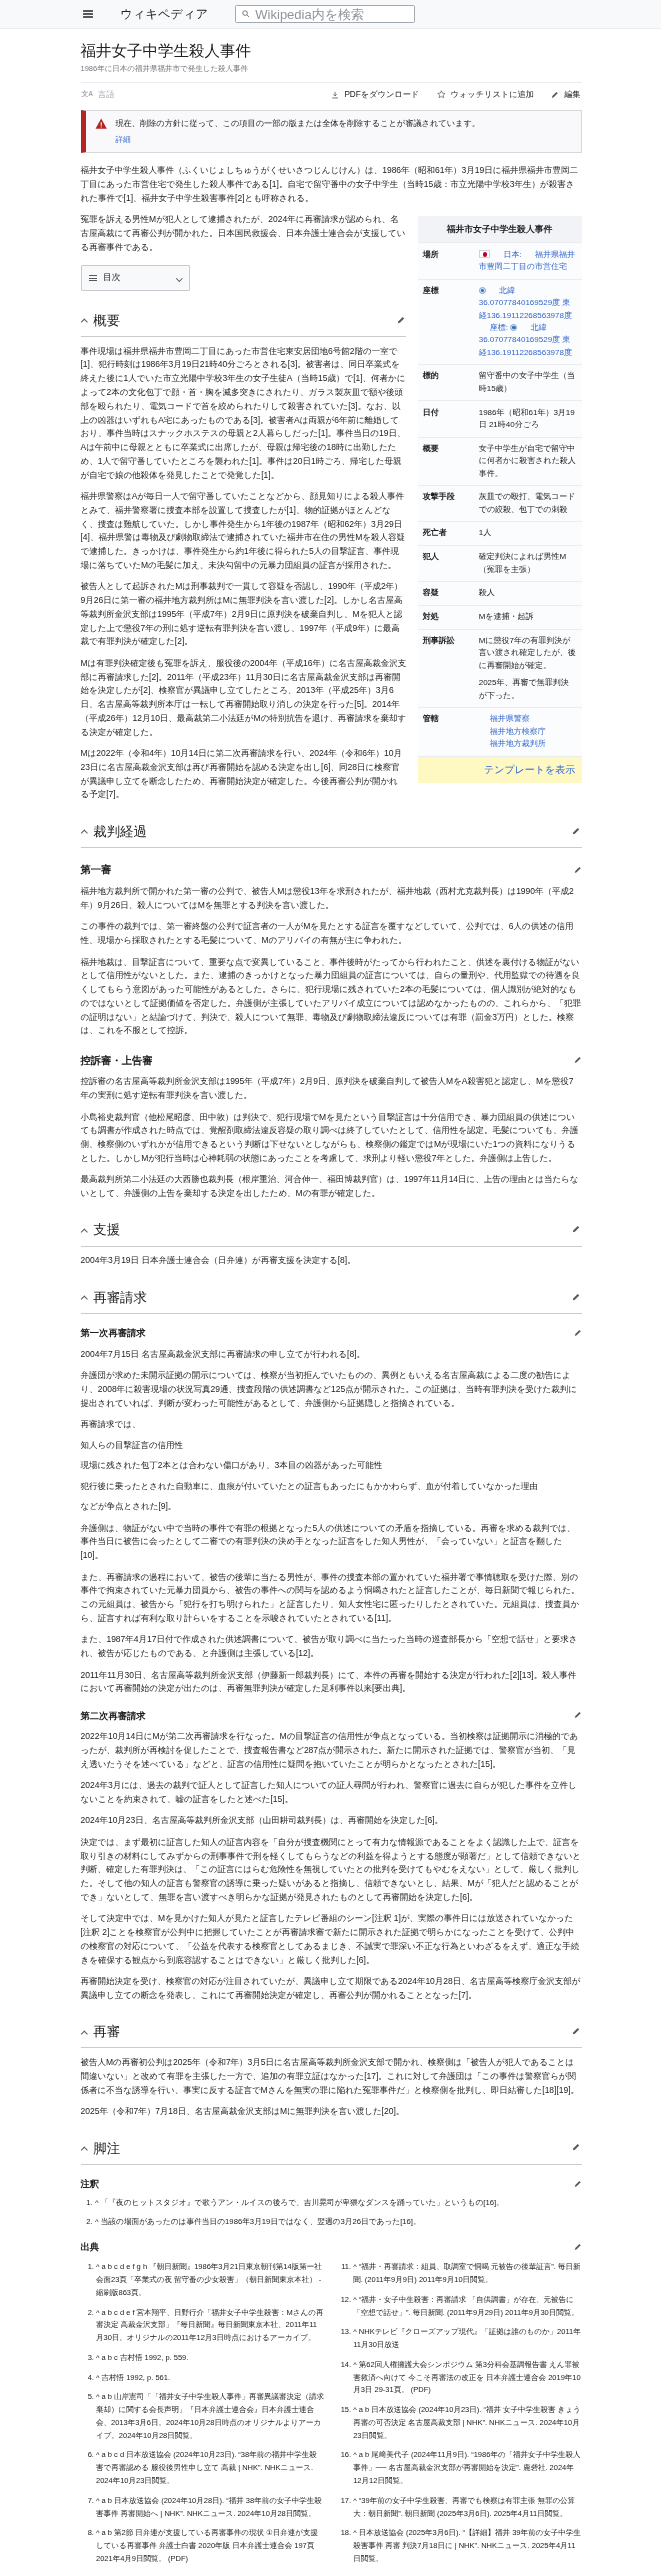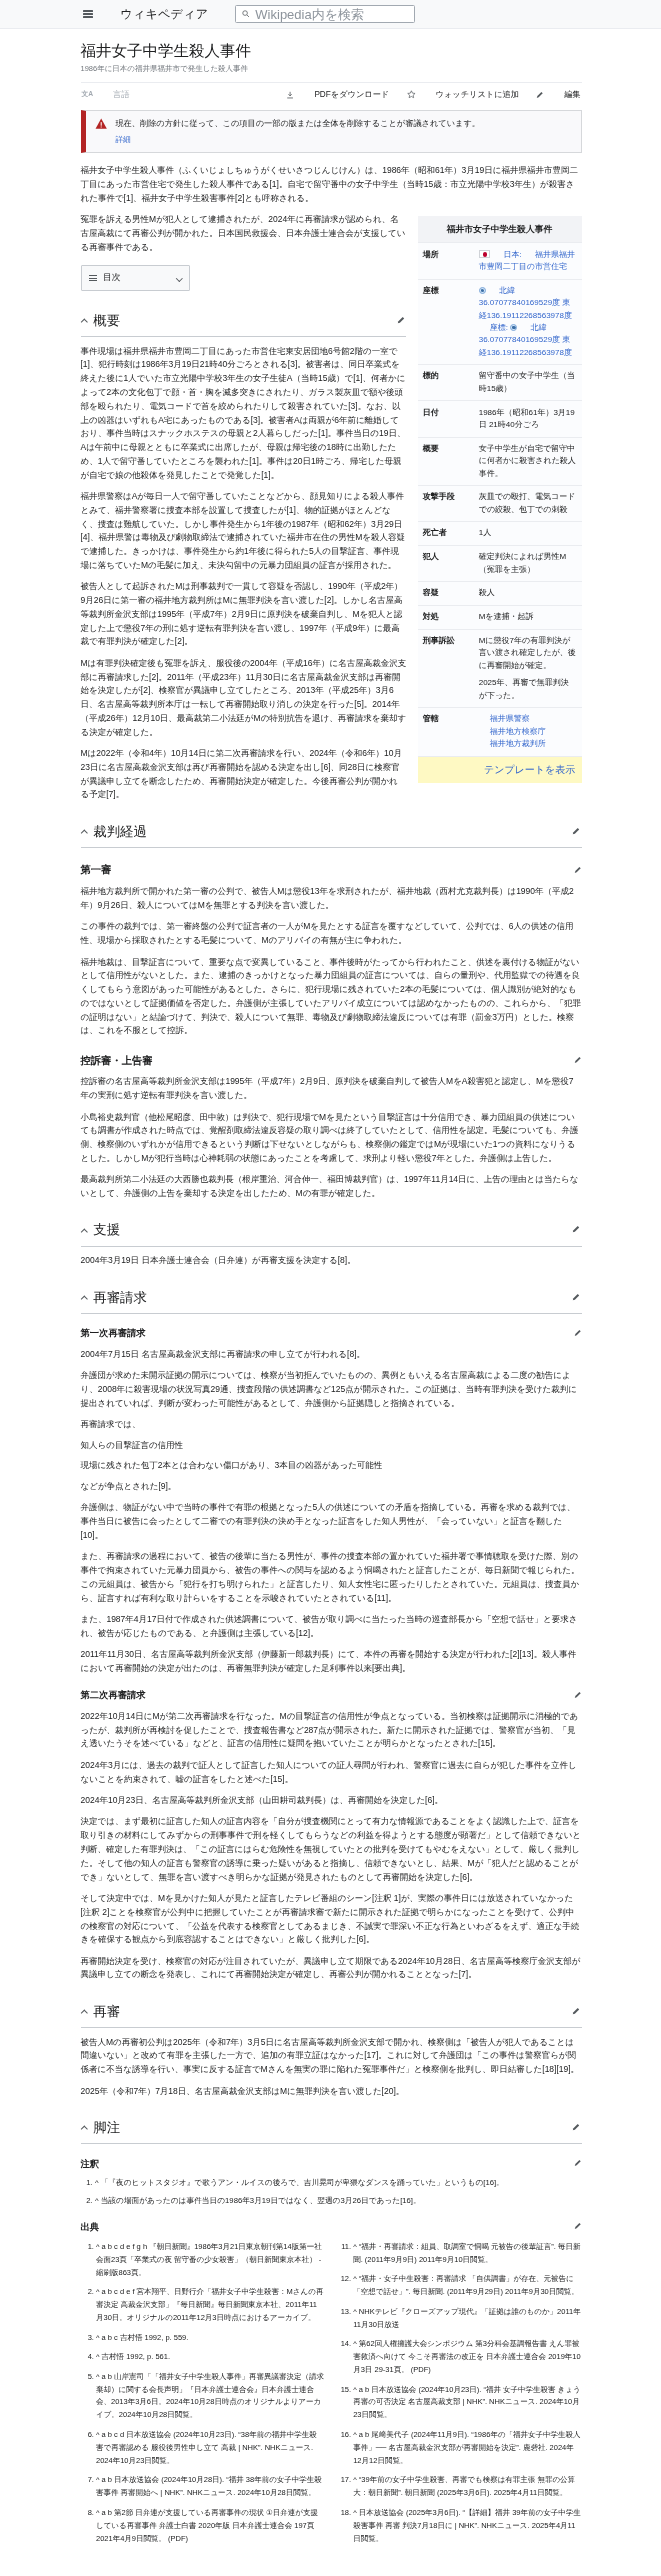--- a/index.html
+++ b/index.html
@@ -26,21 +26,21 @@
   .searchbox input::placeholder { color:#8d949c; }
   .icon-svg { flex:none; display:inline-block; }
 
   
   .content { width:501px; margin:0 auto; padding-top:12.4px; }
   h1.page-title { font-size:15.5px; font-weight:normal; margin:0 0 2.1px 0; }
   .subtitle { font-size:7.5px; color:#72777d; margin-bottom:7.2px; }
   .title-rule { border-bottom:0.5px solid #eaecf0; }
 
   .tools { display:flex; justify-content:space-between; align-items:center; padding:6.7px 1px 7.7px 1px; }
-  .tool { display:flex; align-items:center; gap:20px; font-size:8.2px; color:#202122; cursor:pointer;text-align:center; }
+  .tool { display:flex; align-items:center; gap:5px; font-size:8.2px; color:#202122; cursor:pointer;text-align:center; }
   .tool.disabled { color:#a2a9b1; }
   .tool-group { display:flex; gap:17.5px; }
   .langglyph { font-size:6.7px; color:#a2a9b1; border-radius:1px; font-weight:bold; }
 
   .ambox {
     border:0.5px solid #d6d8db; border-left:5.2px solid #b32424; background:#f9f9fb;
     padding:7.2px 9.3px; margin:2.1px 0 11.3px 0; font-size:8.2px;
   }
   .ambox-row { display:flex; gap:8.2px; align-items:flex-start; }
   .ambox .details { margin:5.2px 0 0 20.6px; font-size:7.7px; }
@@ -309,20 +309,21 @@
       <svg width="7.7" height="7.7" viewBox="0 0 20 20">
           <path d="M2 18l1.5-5L14 2.5 17.5 6 7 16.5z" fill="#54595d"></path>
         </svg>
     </span>
   </div>
   <p class="body-p">2004年7月15日 名古屋高裁金沢支部に再審請求の申し立てが行われる[8]。</p>
   <p class="body-p">弁護団が求めた未開示証拠の開示については、検察が当初拒んでいたものの、異例ともいえる名古屋高裁による二度の勧告により、2008年に殺害現場の状況写真29通、捜査段階の供述調書など125点が開示された。この証拠は、当時有罪判決を受けた裁判に提出されていれば、判断が変わった可能性があるとして、弁護側から証拠隠しと指摘されている。</p>
   <div class="plain-line">再審請求では、</div>
   <div class="plain-line">知人らの目撃証言の信用性</div>
   <div class="plain-line">現場に残された包丁2本とは合わない傷口があり、3本目の凶器があった可能性</div>
+  <div class="plain-line">犯行後に乗ったとされた自動車に、血痕が付いていたとの証言もあったにもかかわらず、血が付着していなかった理由</div>
   <div class="plain-line">などが争点とされた[9]。</div>
   <p class="body-p">弁護側は、物証がない中で当時の事件で有罪の根拠となった5人の供述についての矛盾を指摘している。再審を求める裁判では、事件当日に被告に会ったとして二審での有罪判決の決め手となった証言をした知人男性が、「会っていない」と証言を翻した[10]。</p>
   <p class="body-p">また、再審請求の過程において、被告の後輩に当たる男性が、事件の捜査本部の置かれていた福井署で事情聴取を受けた際、別の事件で拘束されていた元暴力団員から、被告の事件への関与を認めるよう恫喝されたと証言したことが、毎日新聞で報じられた。この元組員は、被告から「犯行を打ち明けられた」と証言したり、知人女性宅に匿ったりしたとされていた。元組員は、捜査員から、証言すれば有利な取り計らいをすることを示唆されていたとされている[11]。</p>
   <p class="body-p">また、1987年4月17日付で作成された供述調書について、被告が取り調べに当たった当時の巡査部長から「空想で話せ」と要求され、被告が応じたものである、と弁護側は主張している[12]。</p>
   <p class="body-p">2011年11月30日、名古屋高等裁判所金沢支部（伊藤新一郎裁判長）にて、本件の再審を開始する決定が行われた[2][13]。殺人事件において再審開始の決定が出たのは、再審無罪判決が確定した足利事件以来[要出典]。</p>
 
   <div class="sec-h4">
     <span class="h4t">第二次再審請求</span>
     <span class="pencil">
       <svg width="7.7" height="7.7" viewBox="0 0 20 20">

